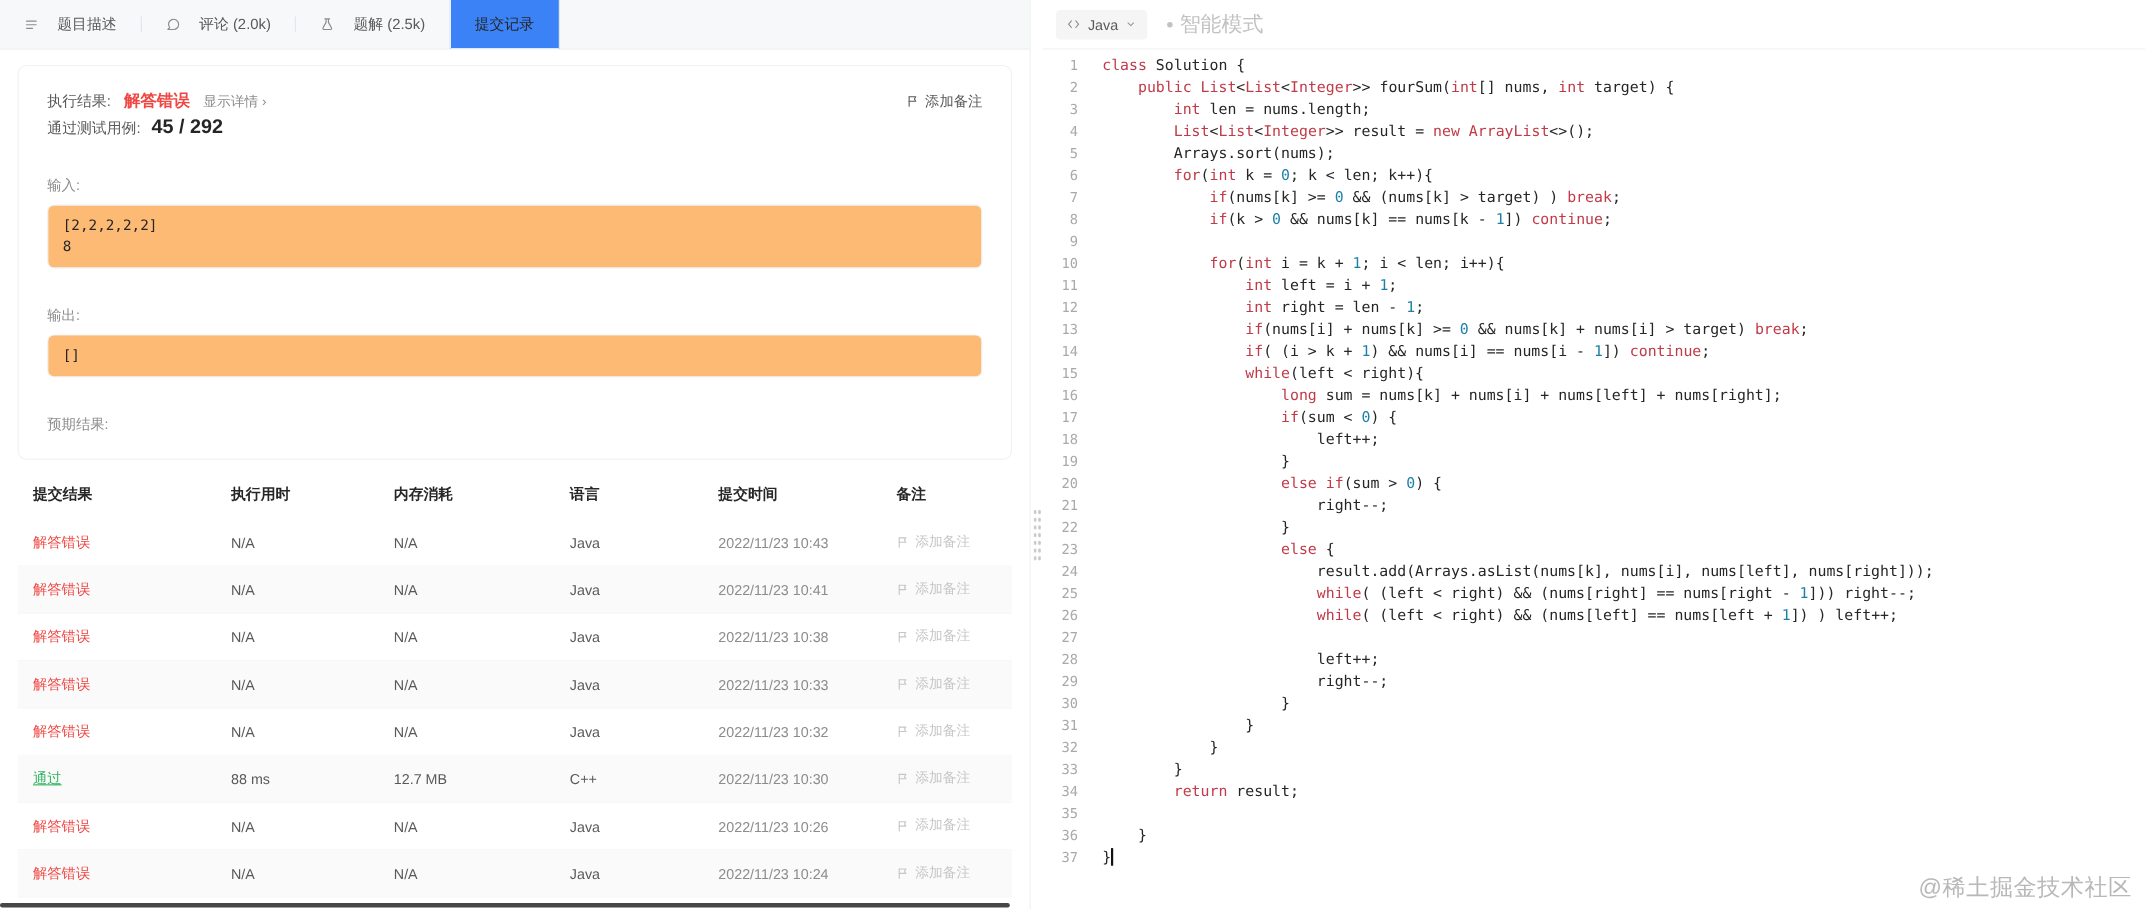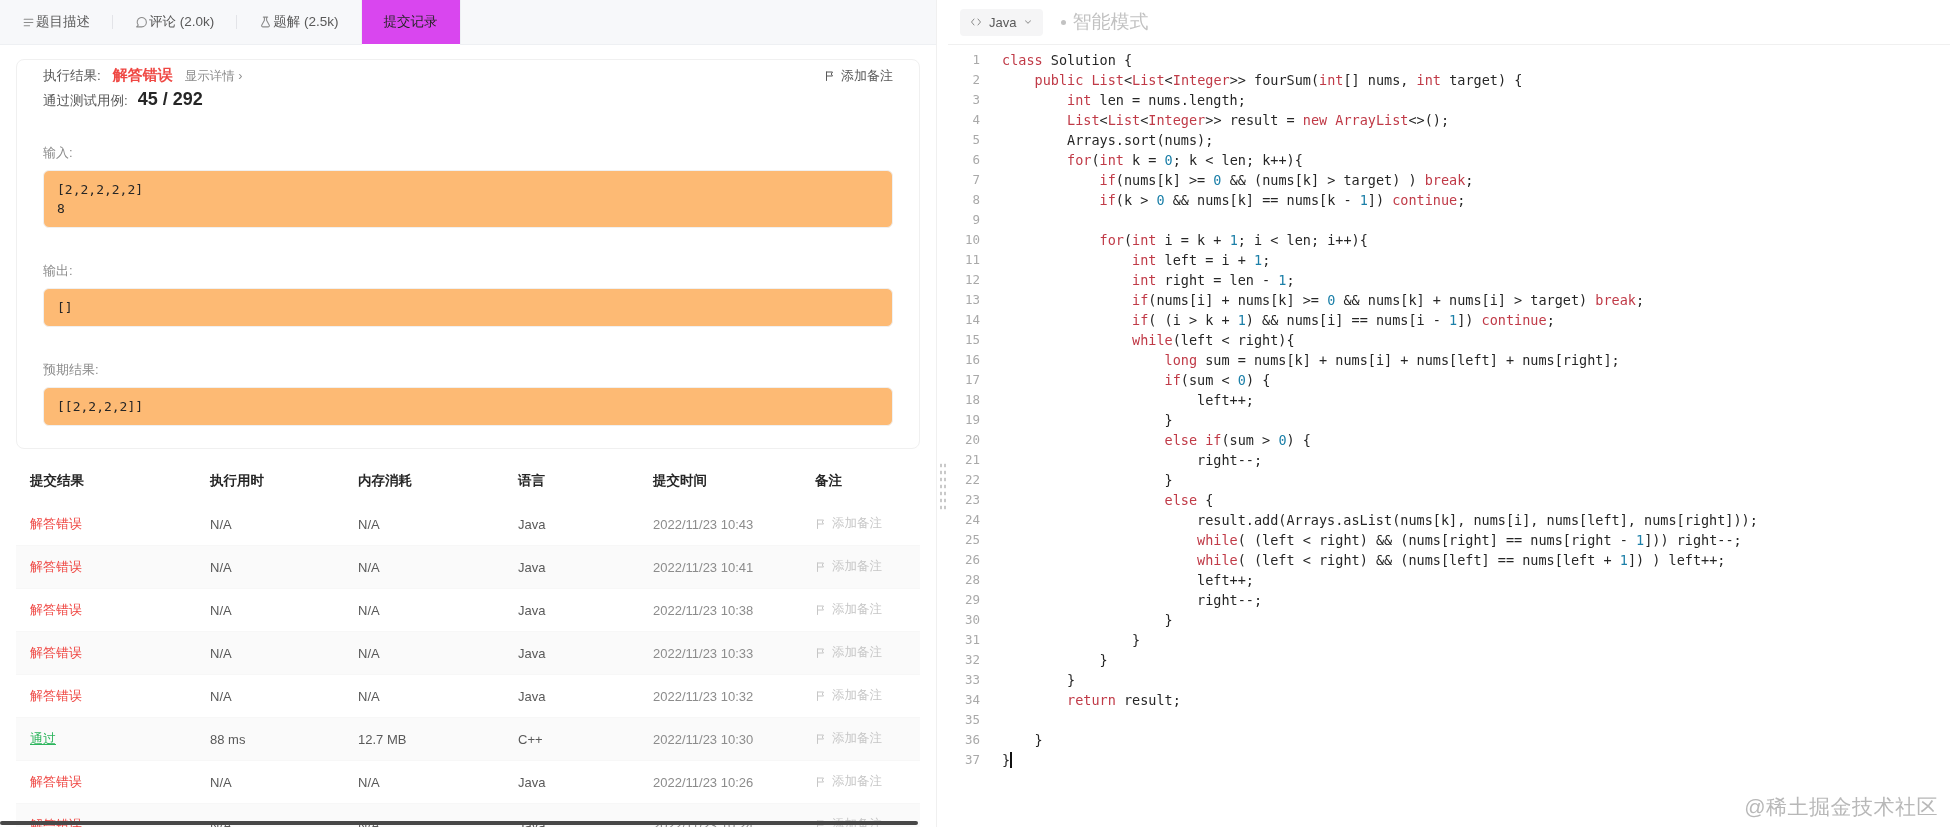--- a/index.html
+++ b/index.html
@@ -3,28 +3,28 @@
 <meta charset="utf-8">
 <style>
   *{box-sizing:border-box;margin:0;padding:0}
   html,body{width:1950px;height:827px;overflow:hidden}
   body{font-family:"Liberation Sans","DejaVu Sans",sans-serif;background:#fff;color:#262626}
   .app{display:flex;width:1950px;height:827px}
 
   
   .left-panel{width:936px;min-width:936px;display:flex;flex-direction:column;position:relative}
   .tabbar{height:45px;background:#f7f8fa;border-bottom:1px solid #eef0f3;display:flex;align-items:stretch;flex:none}
-  .tab{display:flex;align-items:center;gap:1px;padding:12px 22px;font-size:13.5px;color:#595959;cursor:pointer;position:relative;white-space:nowrap}
+  .tab{display:flex;align-items:center;gap:17px;padding:12px 22px;font-size:13.5px;color:#595959;cursor:pointer;position:relative;white-space:nowrap}
   .tab svg{display:block;color:#8c8c8c}
-  .tab.active{background:#d946ef;color:#262626;border-left:1px solid #eef0f3;border-right:1px solid #eef0f3}
+  .tab.active{background:#3b82f6;color:#262626;border-left:1px solid #eef0f3;border-right:1px solid #eef0f3}
   .tab.active::after{content:'';position:absolute;left:0;right:0;bottom:-1px;height:1px;background:#fff}
   .tsep{width:1px;height:14px;background:#e3e4e8;align-self:center}
 
   .left-content{padding:14px 16px 0;flex:1;overflow:hidden}
-  .result-card{border:1px solid #f0f0f0;border-radius:8px;padding:6px 26px 22px}
+  .result-card{border:1px solid #f0f0f0;border-radius:8px;padding:22px 26px 22px}
   .exec-row{display:flex;align-items:baseline;gap:12px;position:relative}
   .lbl{color:#595959;font-size:13.5px}
   .status-error{color:var(--error);font-weight:700;font-size:15px}
   .detail-link{color:#8c8c8c;font-size:12.5px;cursor:pointer}
   .addnote-top{position:absolute;right:0;top:1px;color:#595959;font-size:13px;display:inline-flex;align-items:center;gap:5px;cursor:pointer}
   .passed-row{margin-top:4px;display:flex;align-items:baseline;gap:10px}
   .passed-val{font-size:18px;font-weight:600;color:#262626}
   .io-label{margin-top:34px;color:#8c8c8c;font-size:13px}
   .io-box{margin-top:8px;background:#fdba74;border:1px solid #f0f0f0;border-radius:6px;padding:9px 13px;font-family:"DejaVu Sans Mono","Liberation Mono",monospace;font-size:13px;line-height:19px;color:#262626;white-space:pre-wrap}
 
@@ -124,21 +124,20 @@
         </div>
 
         <div class="io-label">输入:</div>
         <div class="io-box">[2,2,2,2,2]
 8</div>
 
         <div class="io-label">输出:</div>
         <div class="io-box">[]</div>
 
         <div class="io-label">预期结果:</div>
-        <div class="io-box">[[2,2,2,2]]</div>
       </div>
 
       <div class="stable">
         <div class="thead">
           <div class="c c1">提交结果</div>
           <div class="c c2">执行用时</div>
           <div class="c c3">内存消耗</div>
           <div class="c c4">语言</div>
           <div class="c c5">提交时间</div>
           <div class="c c6">备注</div>
@@ -309,20 +308,21 @@
           <div class="cline"><span class="lnum">17</span><span class="lcode">                    <span class="kw">if</span>(sum &lt; <span class="num">0</span>) {</span></div>
           <div class="cline"><span class="lnum">18</span><span class="lcode">                        left++;</span></div>
           <div class="cline"><span class="lnum">19</span><span class="lcode">                    }</span></div>
           <div class="cline"><span class="lnum">20</span><span class="lcode">                    <span class="kw">else</span> <span class="kw">if</span>(sum &gt; <span class="num">0</span>) {</span></div>
           <div class="cline"><span class="lnum">21</span><span class="lcode">                        right--;</span></div>
           <div class="cline"><span class="lnum">22</span><span class="lcode">                    }</span></div>
           <div class="cline"><span class="lnum">23</span><span class="lcode">                    <span class="kw">else</span> {</span></div>
           <div class="cline"><span class="lnum">24</span><span class="lcode">                        result.add(Arrays.asList(nums[k], nums[i], nums[left], nums[right]));</span></div>
           <div class="cline"><span class="lnum">25</span><span class="lcode">                        <span class="kw">while</span>( (left &lt; right) &amp;&amp; (nums[right] == nums[right - <span class="num">1</span>])) right--;</span></div>
           <div class="cline"><span class="lnum">26</span><span class="lcode">                        <span class="kw">while</span>( (left &lt; right) &amp;&amp; (nums[left] == nums[left + <span class="num">1</span>]) ) left++;</span></div>
+          <div class="cline"><span class="lnum">27</span><span class="lcode"></span></div>
           <div class="cline"><span class="lnum">28</span><span class="lcode">                        left++;</span></div>
           <div class="cline"><span class="lnum">29</span><span class="lcode">                        right--;</span></div>
           <div class="cline"><span class="lnum">30</span><span class="lcode">                    }</span></div>
           <div class="cline"><span class="lnum">31</span><span class="lcode">                }</span></div>
           <div class="cline"><span class="lnum">32</span><span class="lcode">            }</span></div>
           <div class="cline"><span class="lnum">33</span><span class="lcode">        }</span></div>
           <div class="cline"><span class="lnum">34</span><span class="lcode">        <span class="kw">return</span> result;</span></div>
           <div class="cline"><span class="lnum">35</span><span class="lcode"></span></div>
           <div class="cline"><span class="lnum">36</span><span class="lcode">    }</span></div>
           <div class="cline"><span class="lnum">37</span><span class="lcode">}<span class="cursor"></span></span></div>

